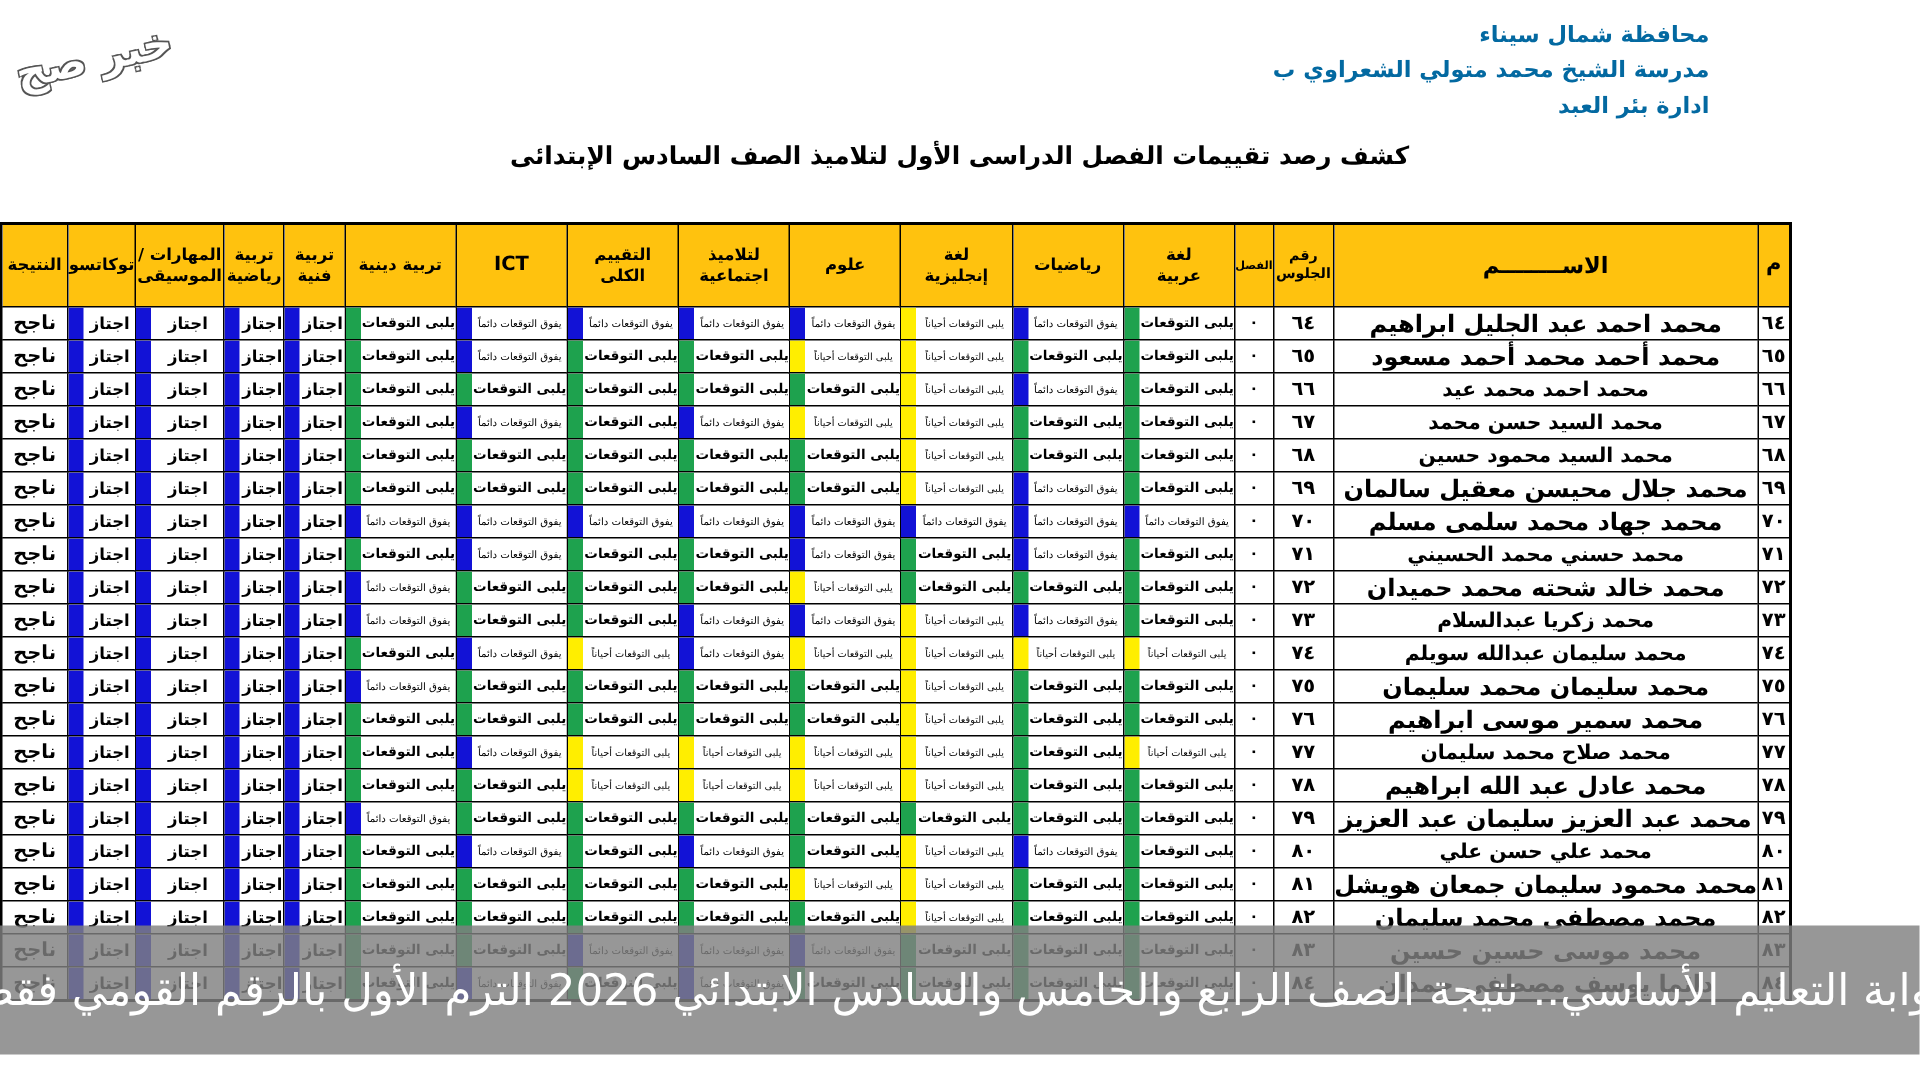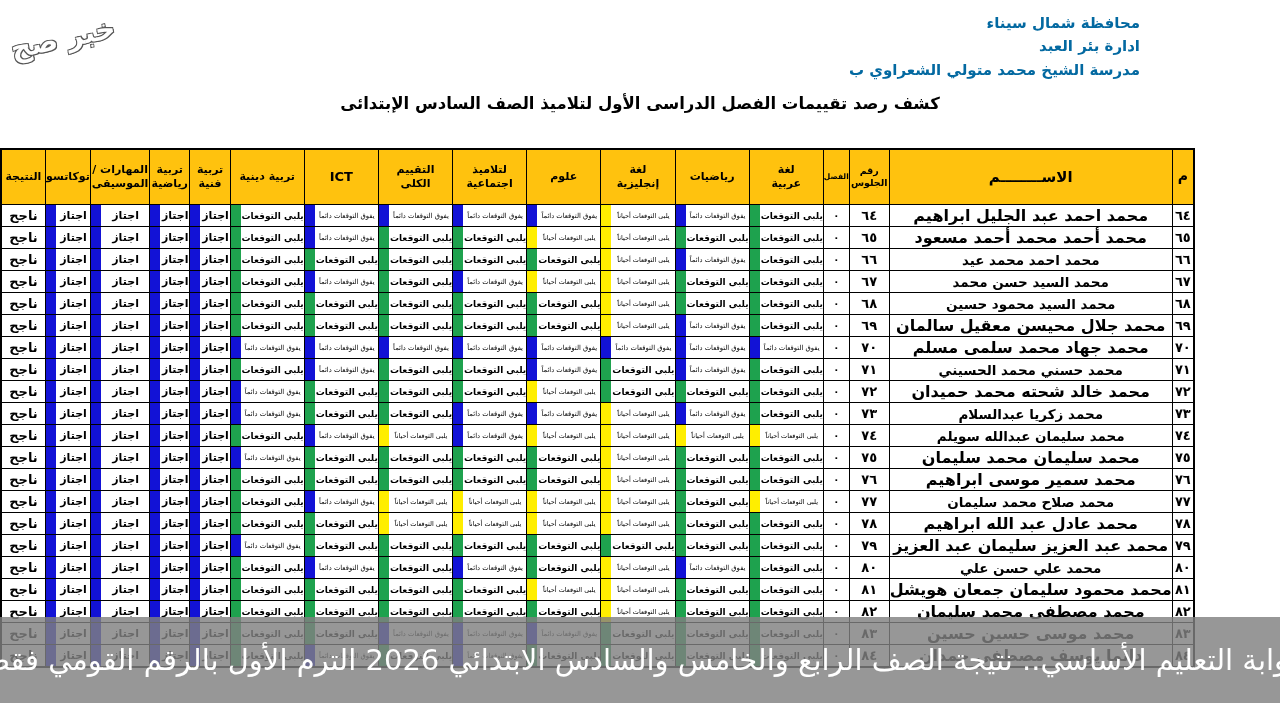--- a/index.html
+++ b/index.html
@@ -69,22 +69,22 @@
     color:#ffffff;font-size:29px;font-weight:400;white-space:nowrap;
   }
 </style>
 </head>
 <body>
 
 <div class="watermark">خبر صح</div>
 
 <div class="letterhead">
   <div>محافظة شمال سيناء</div>
+  <div>مدرسة الشيخ محمد متولي الشعراوي ب</div>
   <div>ادارة بئر العبد</div>
-  <div>مدرسة الشيخ محمد متولي الشعراوي ب</div>
 </div>
 
 <div class="title-block">
   <div class="title-line1">كشف رصد تقييمات الفصل الدراسى الأول لتلاميذ الصف السادس الإبتدائى</div>
 </div>
 
 <div class="sheet">
   <table>
     <colgroup id="colgroup">
         <col style="width: 40px;">

